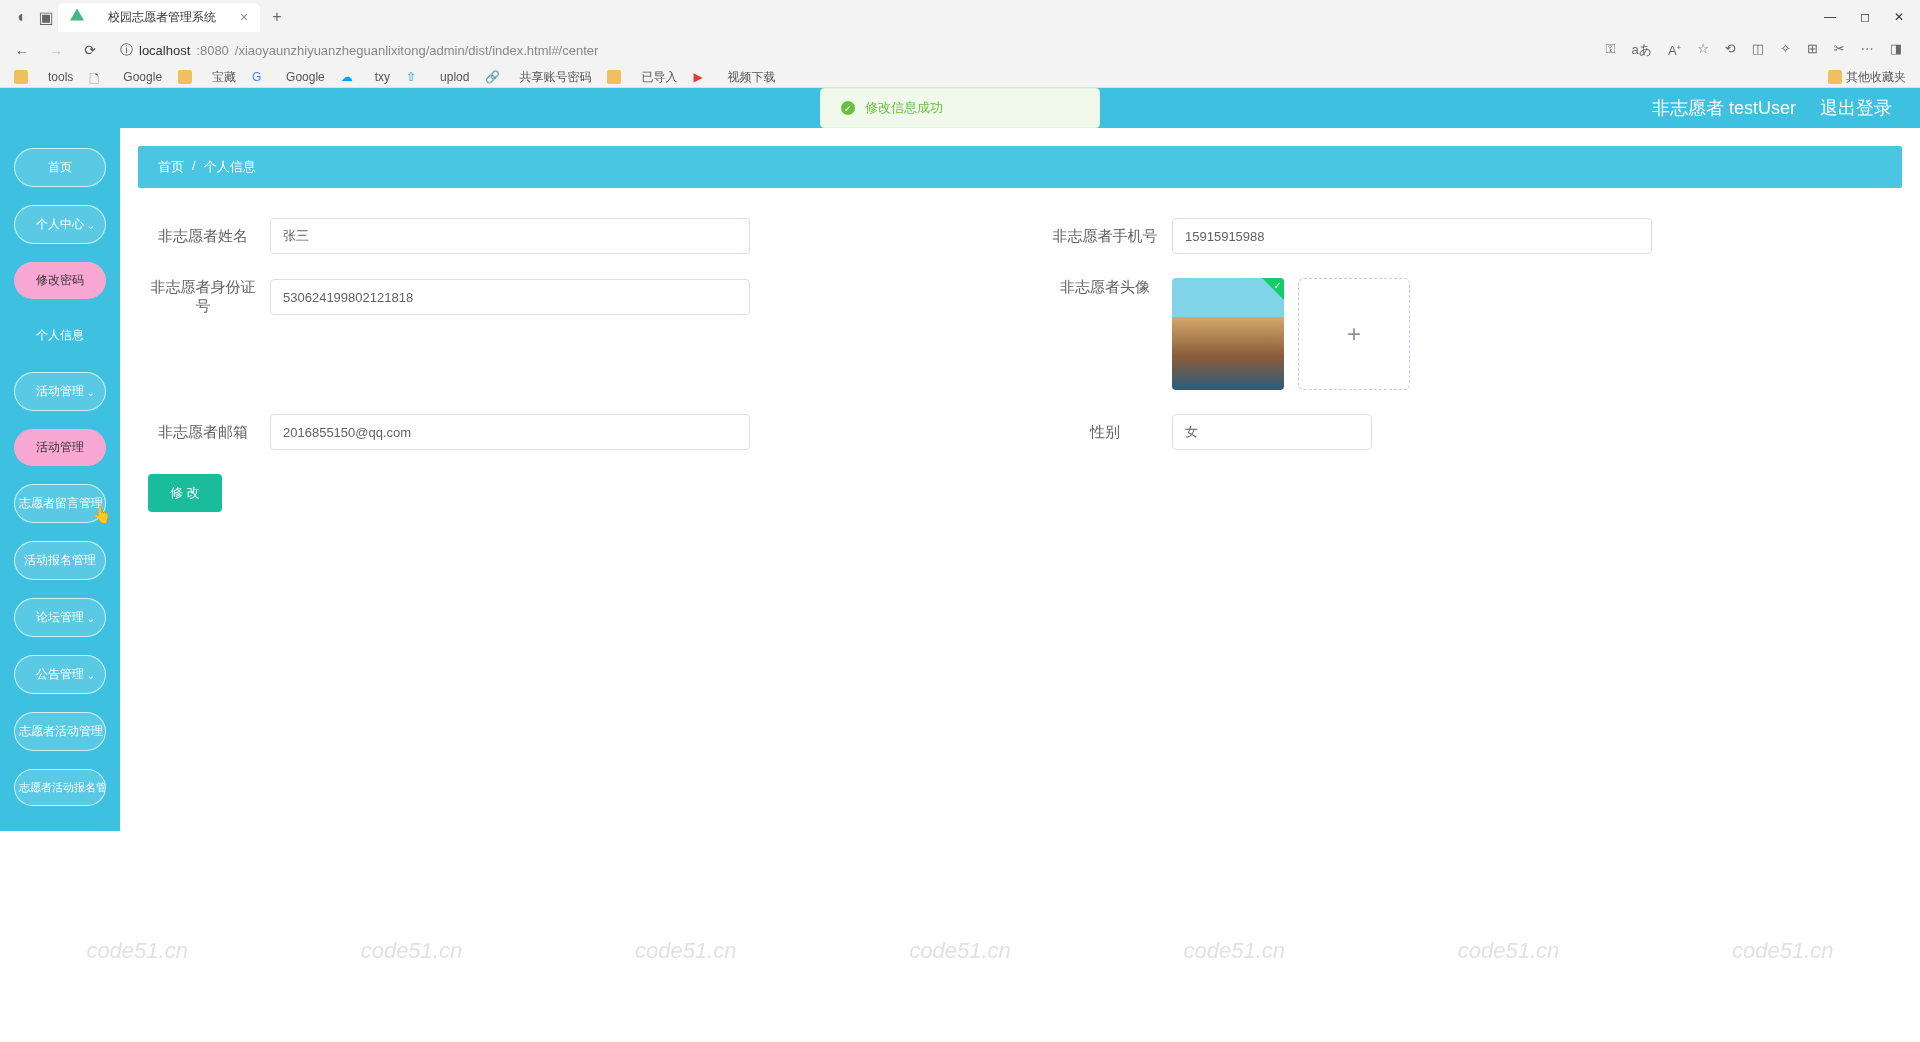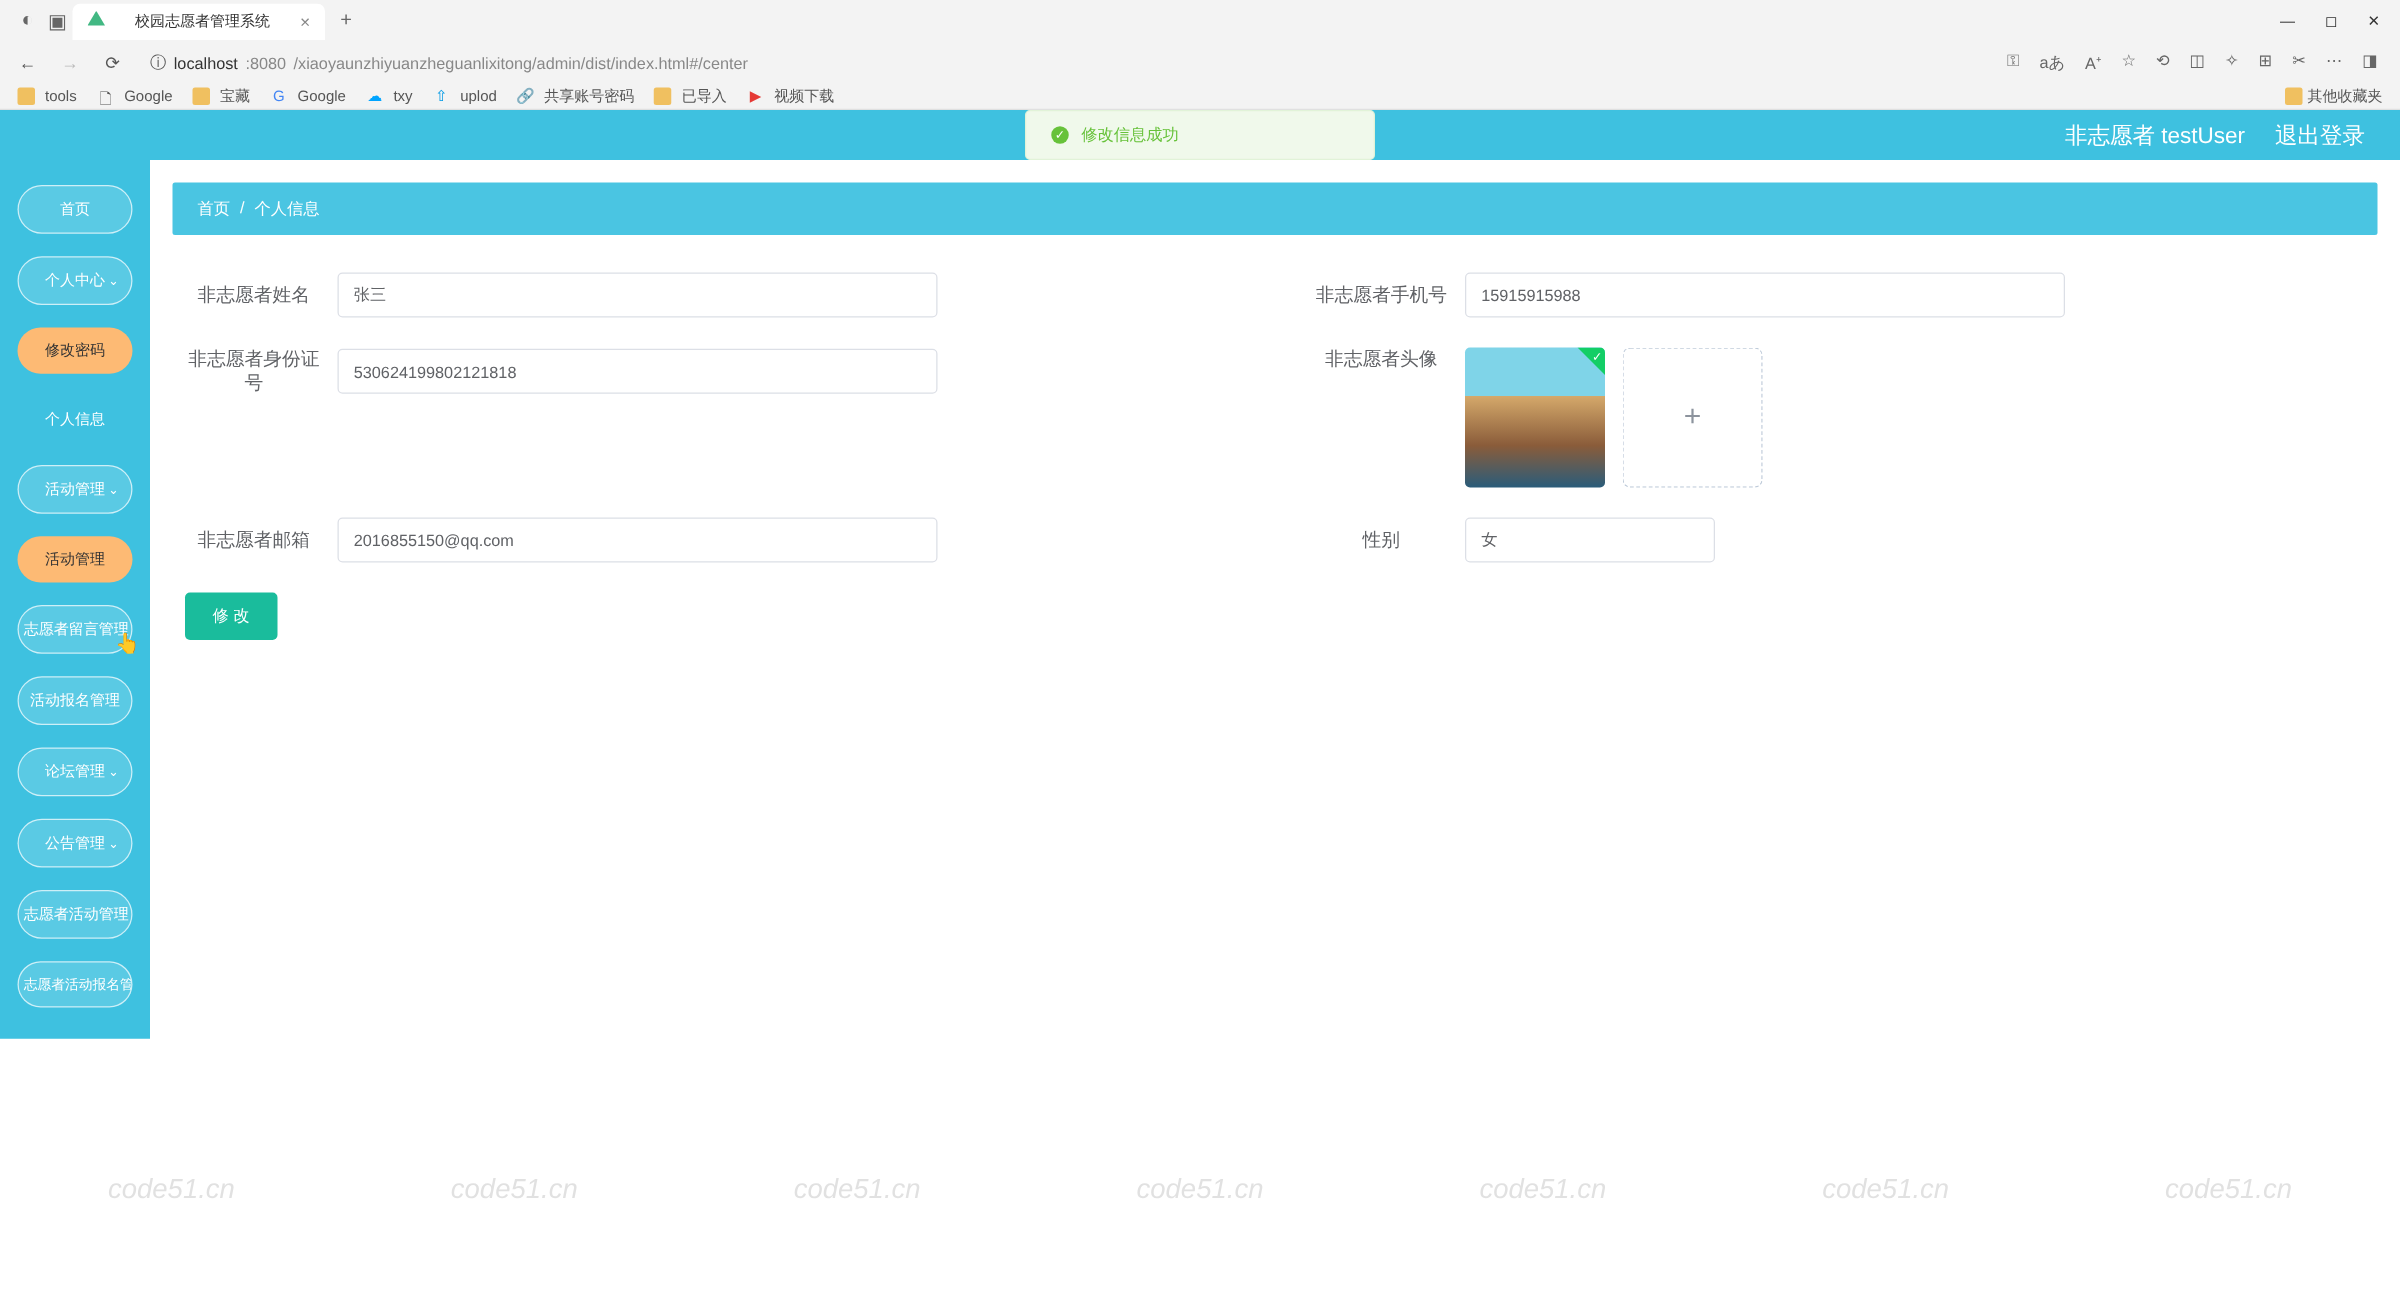--- a/index.html
+++ b/index.html
@@ -19,37 +19,37 @@
 
 .addr-bar { height: 32px; display: flex; align-items: center; padding: 0 10px; gap: 10px; }
 .nav-btn { width: 24px; height: 24px; display: flex; align-items: center; justify-content: center; color: #555; cursor: pointer; font-size: 14px; }
 .url-box { flex: 1; display: flex; align-items: center; gap: 6px; font-size: 13px; color: #555; padding: 4px 8px; }
 .url-host { color: #333; }
 .url-path { color: #888; }
 .addr-icons { display: flex; gap: 16px; padding-right: 8px; color: #666; }
 .addr-icons span { cursor: pointer; font-size: 13px; }
 
 .bookmarks { height: 22px; display: flex; align-items: center; gap: 16px; padding: 0 14px; font-size: 12px; color: #555; }
-.bm { display: flex; align-items: center; gap: 8px; cursor: pointer; text-align: center; }
+.bm { display: flex; align-items: center; gap: 20px; cursor: pointer; }
 .bm-icon { width: 14px; height: 14px; display: inline-block; }
 .bm-folder { background: #f0c060; border-radius: 2px; }
 .bm-other { margin-left: auto; display: flex; align-items: center; gap: 4px; }
 
 
 .app { position: relative; height: 954px; }
 .top-bar { height: 40px; background: #3ec1e0; display: flex; align-items: center; justify-content: flex-end; padding-right: 28px; gap: 24px; color: #fff; font-size: 18px; }
 .top-bar span { cursor: pointer; }
 
 .toast { position: absolute; top: 0; left: 50%; transform: translateX(-50%); background: #f0f9eb; border: 1px solid #e1f3d8; color: #67c23a; padding: 10px 40px 10px 20px; border-radius: 4px; font-size: 13px; display: flex; align-items: center; gap: 10px; min-width: 280px; z-index: 10; }
 .toast-icon { width: 14px; height: 14px; border-radius: 50%; background: #67c23a; color: #fff; display: flex; align-items: center; justify-content: center; font-size: 10px; }
 
 .layout { display: flex; height: 703px; }
 .sidebar { width: 120px; background: #3ec1e0; padding: 20px 12px; display: flex; flex-direction: column; gap: 18px; align-items: center; }
 .side-item { width: 92px; padding: 10px 4px; border: 1px solid rgba(255,255,255,0.7); border-radius: 22px; background: rgba(255,255,255,0.15); color: #fff; font-size: 12px; text-align: center; cursor: pointer; position: relative; white-space: nowrap; overflow: hidden; }
-.side-item.sub { background: #fdba74; color: #333; border: none; }
+.side-item.sub { background: #f9a8d4; color: #333; border: none; }
 .side-item.sub-active { background: transparent; border: none; color: #fff; }
 .chev { position: absolute; right: 10px; top: 50%; transform: translateY(-50%); font-size: 10px; }
 
 .main { flex: 1; padding: 18px; background: #fff; }
 .breadcrumb { background: #4ac5e2; color: #fff; padding: 12px 20px; border-radius: 2px; font-size: 13px; display: flex; gap: 8px; }
 .breadcrumb a { color: #fff; text-decoration: none; }
 
 .form { padding: 30px 10px; display: grid; grid-template-columns: 1fr 1fr; column-gap: 60px; row-gap: 24px; align-items: start; }
 .form-row { display: flex; align-items: center; gap: 12px; }
 .form-label { width: 110px; text-align: center; font-size: 15px; color: #606266; flex-shrink: 0; }

